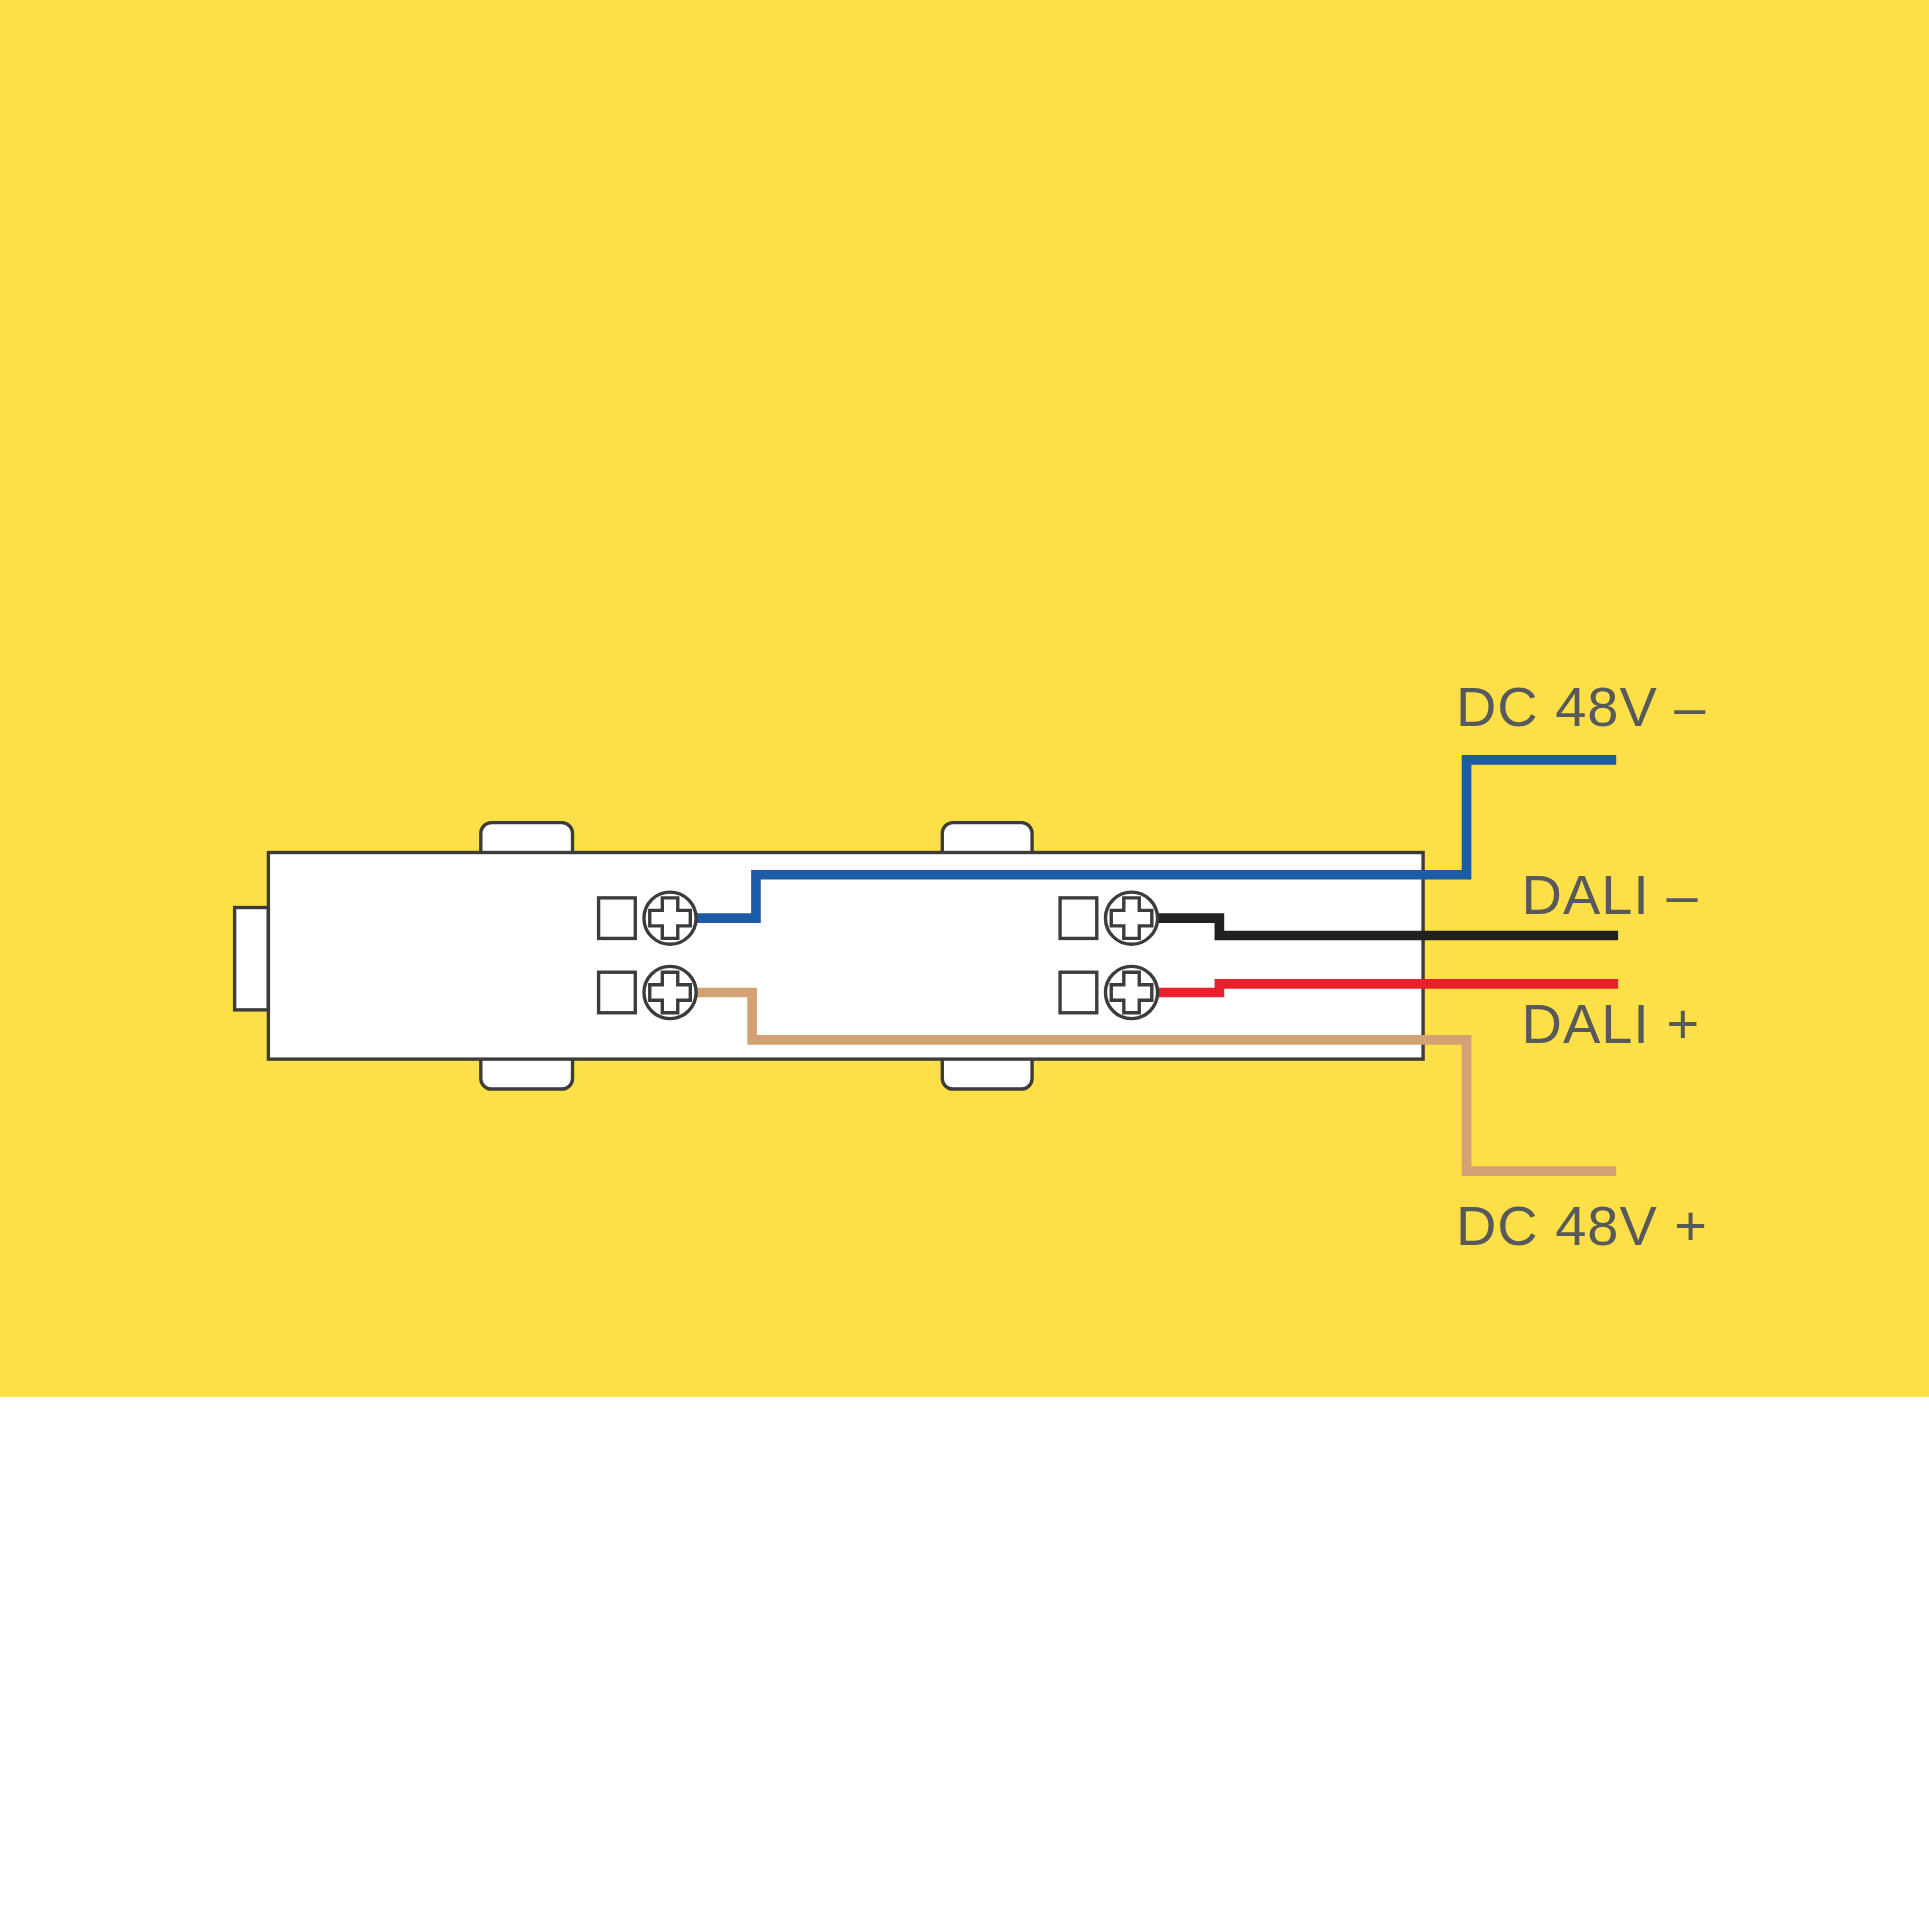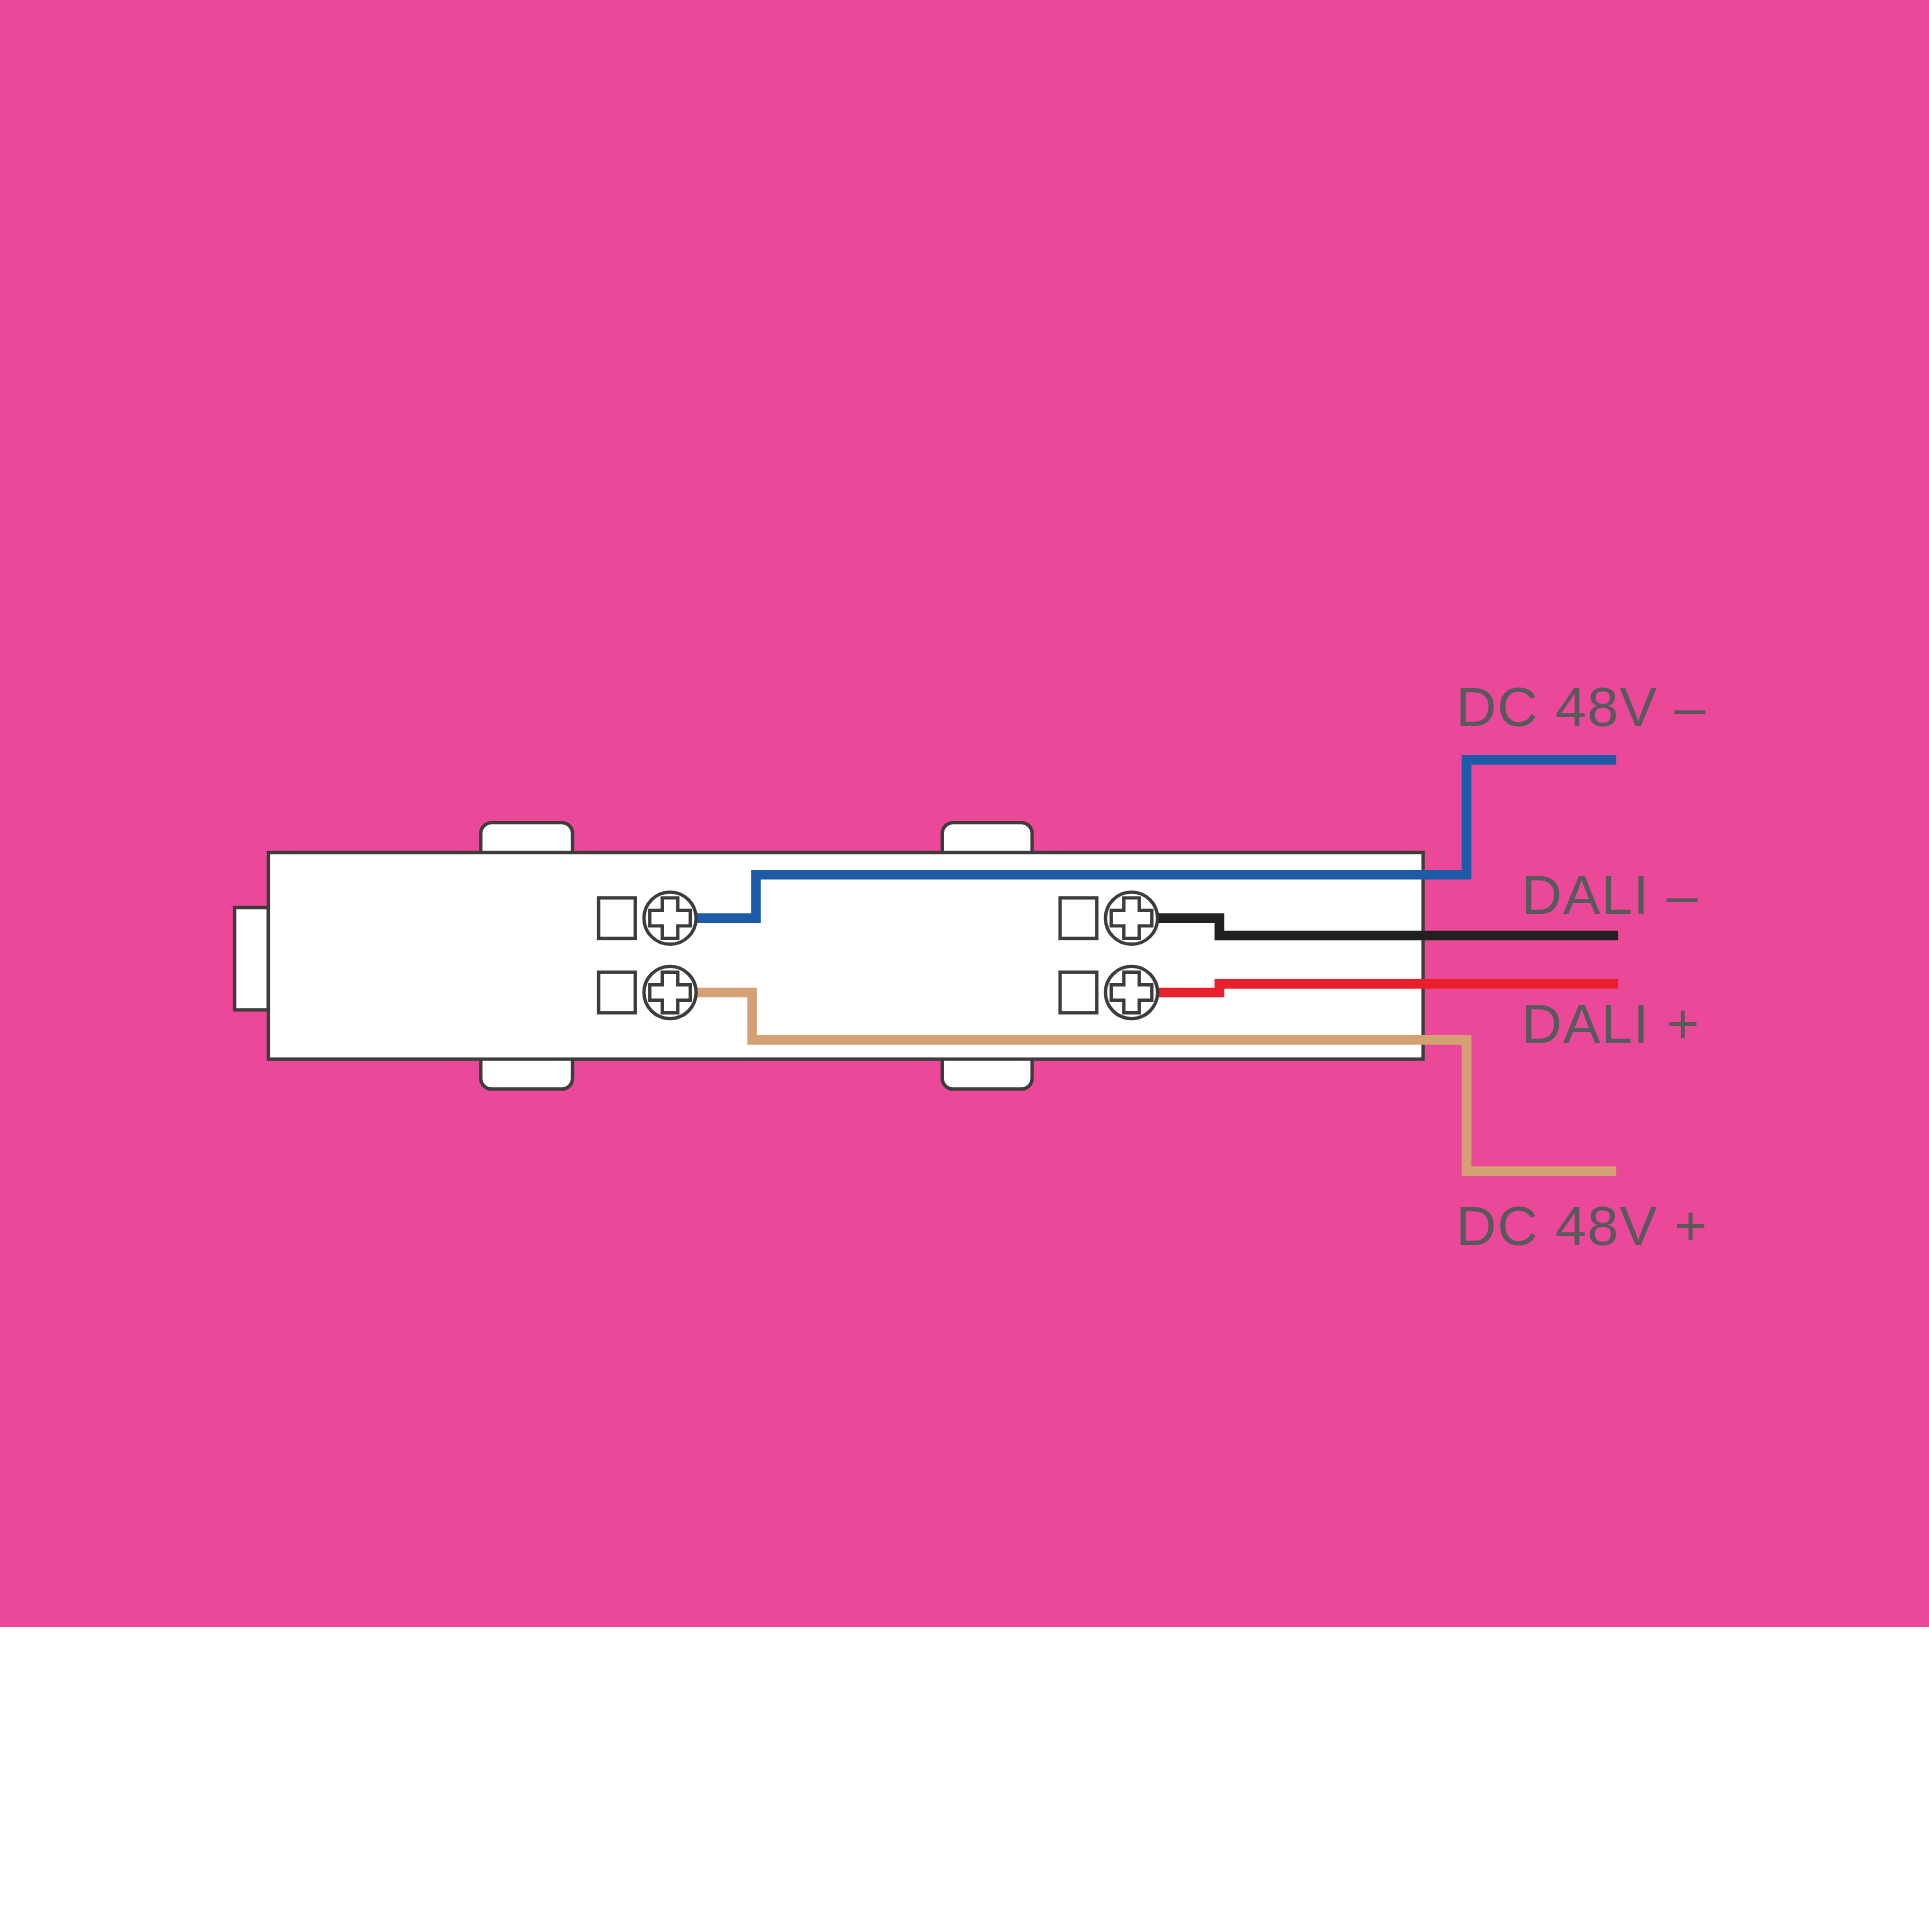--- a/index.html
+++ b/index.html
@@ -6,22 +6,22 @@
     margin: 0;
     padding: 0;
     background: #ffffff;
     width: 1929px;
     height: 1929px;
     overflow: hidden;
   }
   .canvas {
     position: relative;
     width: 1929px;
-    height: 1627px;
-    background: #ec4899;
+    height: 1397px;
+    background: #fde047;
   }
   svg { display: block; }
   text {
     font-family: "Liberation Sans", sans-serif;
     font-size: 58px;
     letter-spacing: 1px;
   }
 </style>
 </head>
 <body>

